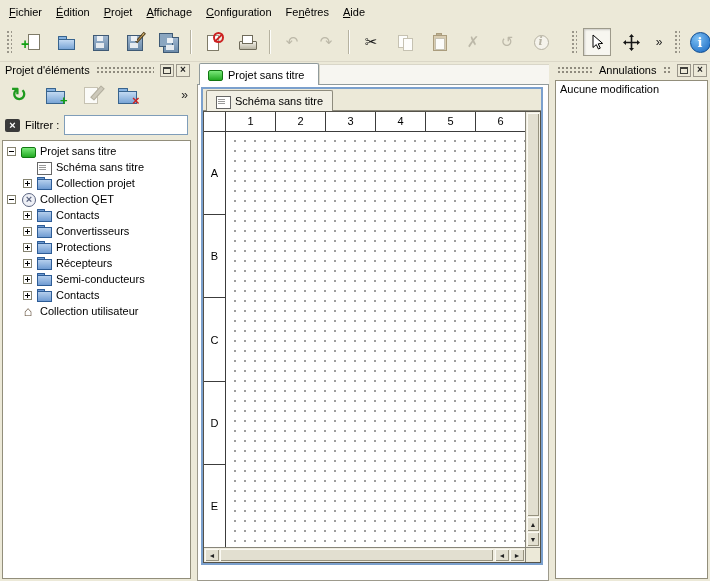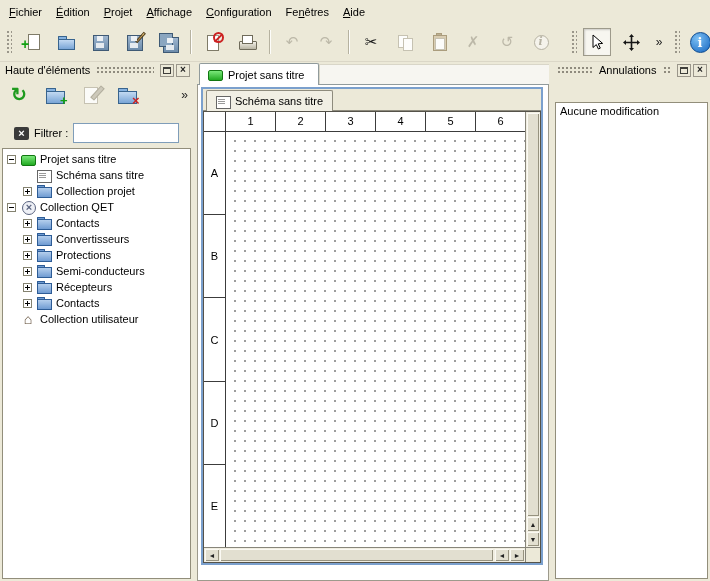--- a/index.html
+++ b/index.html
@@ -61,21 +61,21 @@
   .i-infob::before{content:"";position:absolute;inset:0;border-radius:50%;background:radial-gradient(circle at 35% 30%,#7cc0f4,#1565c0);border:1px solid #0d4a8f;}
   .i-infob::after{content:"i";position:absolute;inset:0;text-align:center;color:#fff;font:bold 13px/21px "DejaVu Serif",serif;}
 
   
   .main{flex:1;display:flex;min-height:0;}
   .splitter{width:4px;background:#ece9d8;flex:none;}
 
   
   .dock{display:flex;flex-direction:column;background:#ece9d8;min-height:0;}
   .dock-left{width:193px;flex:none;}
-  .dock-right{width:157px;flex:none;gap:22px;}
+  .dock-right{width:157px;flex:none;}
   .dock-title{height:16px;display:flex;align-items:center;padding:1px 3px;flex:none;}
   .dock-title-text{white-space:nowrap;padding:0 2px;}
   .grip{flex:1;height:8px;margin:0 4px;background-image:radial-gradient(#8f8b7e 0.9px,transparent 1.1px);background-size:4px 4px;}
   .grip-sm{width:36px;flex:none;height:8px;margin:0 4px 0 1px;background-image:radial-gradient(#8f8b7e 0.9px,transparent 1.1px);background-size:4px 4px;}
   .dkbtn{width:14px;height:13px;border:1px solid #9a968a;background:#ece9d8;display:flex;align-items:center;justify-content:center;margin-left:2px;flex:none;}
   .i-float{width:8px;height:7px;border:1px solid #3e3e3a;border-top-width:2px;}
   .i-closex{font-size:10px;line-height:1;font-weight:bold;color:#222;}
 
   
   .el-toolbar{height:34px;display:flex;align-items:center;padding:1px 3px;flex:none;}
@@ -86,21 +86,21 @@
   .i-folder20::after{content:"";position:absolute;left:1px;top:6px;width:17px;height:11px;background:linear-gradient(#c2d9f2,#79a5d6);border:1px solid #38648e;}
   .badge{position:absolute;right:-2px;bottom:-3px;font-weight:bold;font-size:13px;z-index:2;}
   .badge.green{color:#12a012;}
   .badge.red{color:#cc2222;}
   .i-editelem::before{content:"";position:absolute;left:3px;top:2px;width:12px;height:15px;background:#fbfbf8;border:1px solid #c6c2b2;}
   .i-editelem::after{content:"";position:absolute;right:2px;top:0;width:3px;height:14px;background:#cdc9ba;border:1px solid #b2ae9e;transform:rotate(42deg);}
   .chev{font-size:12px;color:#222;line-height:1;}
   .el-chev{margin-left:auto;margin-right:2px;}
 
   
-  .filter-row{height:26px;display:flex;align-items:center;gap:5px;padding:0 14px;flex:none;margin-top:8px;}
+  .filter-row{height:26px;display:flex;align-items:center;gap:5px;padding:0 5px;flex:none;}
   .i-clear{width:15px;height:13px;background:#3a3a3a;border-radius:2px;position:relative;flex:none;}
   .i-clear::after{content:"×";position:absolute;inset:0;color:#fff;font-size:11px;line-height:12px;text-align:center;font-weight:bold;}
   .filter-input{flex:1;height:20px;border:1px solid #7f9db9;background:#fff;font:11px "Liberation Sans",sans-serif;padding:1px 3px;min-width:0;}
 
   
   .tree{flex:1;margin:2px;border:1px solid #928e7b;background:#fff;padding-top:2px;overflow:hidden;}
   .tree-row{height:16px;display:flex;align-items:center;white-space:nowrap;}
   .tree-row.d0{padding-left:4px;}
   .tree-row.d1{padding-left:20px;}
   .exp{width:9px;height:9px;border:1px solid #848270;background:#fff;position:relative;flex:none;margin-right:5px;}
@@ -258,21 +258,21 @@
     <span class="tbtn">
         <span class="ic i-infob"></span>
       </span>
 
   </div>
 
   <div class="main">
 
     <div class="dock dock-left">
       <div class="dock-title">
-        <span class="dock-title-text">Haute d'éléments</span>
+        <span class="dock-title-text">Projet d'éléments</span>
         <span class="grip"></span>
         <span class="dkbtn">
             <span class="i-float"></span>
           </span>
         <span class="dkbtn">
             <span class="i-closex">×</span>
           </span>
       </div>
       <div class="el-toolbar">
         <span class="tbtn30">
@@ -330,26 +330,26 @@
           <span>Convertisseurs</span>
         </div>
         <div class="tree-row d1">
           <span class="exp exp-plus"></span>
           <span class="ti ti-folder"></span>
           <span>Protections</span>
         </div>
         <div class="tree-row d1">
           <span class="exp exp-plus"></span>
           <span class="ti ti-folder"></span>
+          <span>Récepteurs</span>
+        </div>
+        <div class="tree-row d1">
+          <span class="exp exp-plus"></span>
+          <span class="ti ti-folder"></span>
           <span>Semi-conducteurs</span>
-        </div>
-        <div class="tree-row d1">
-          <span class="exp exp-plus"></span>
-          <span class="ti ti-folder"></span>
-          <span>Récepteurs</span>
         </div>
         <div class="tree-row d1">
           <span class="exp exp-plus"></span>
           <span class="ti ti-folder"></span>
           <span>Contacts</span>
         </div>
         <div class="tree-row d0">
           <span class="exp exp-none"></span>
           <span class="ti ti-home"></span>
           <span>Collection utilisateur</span>

